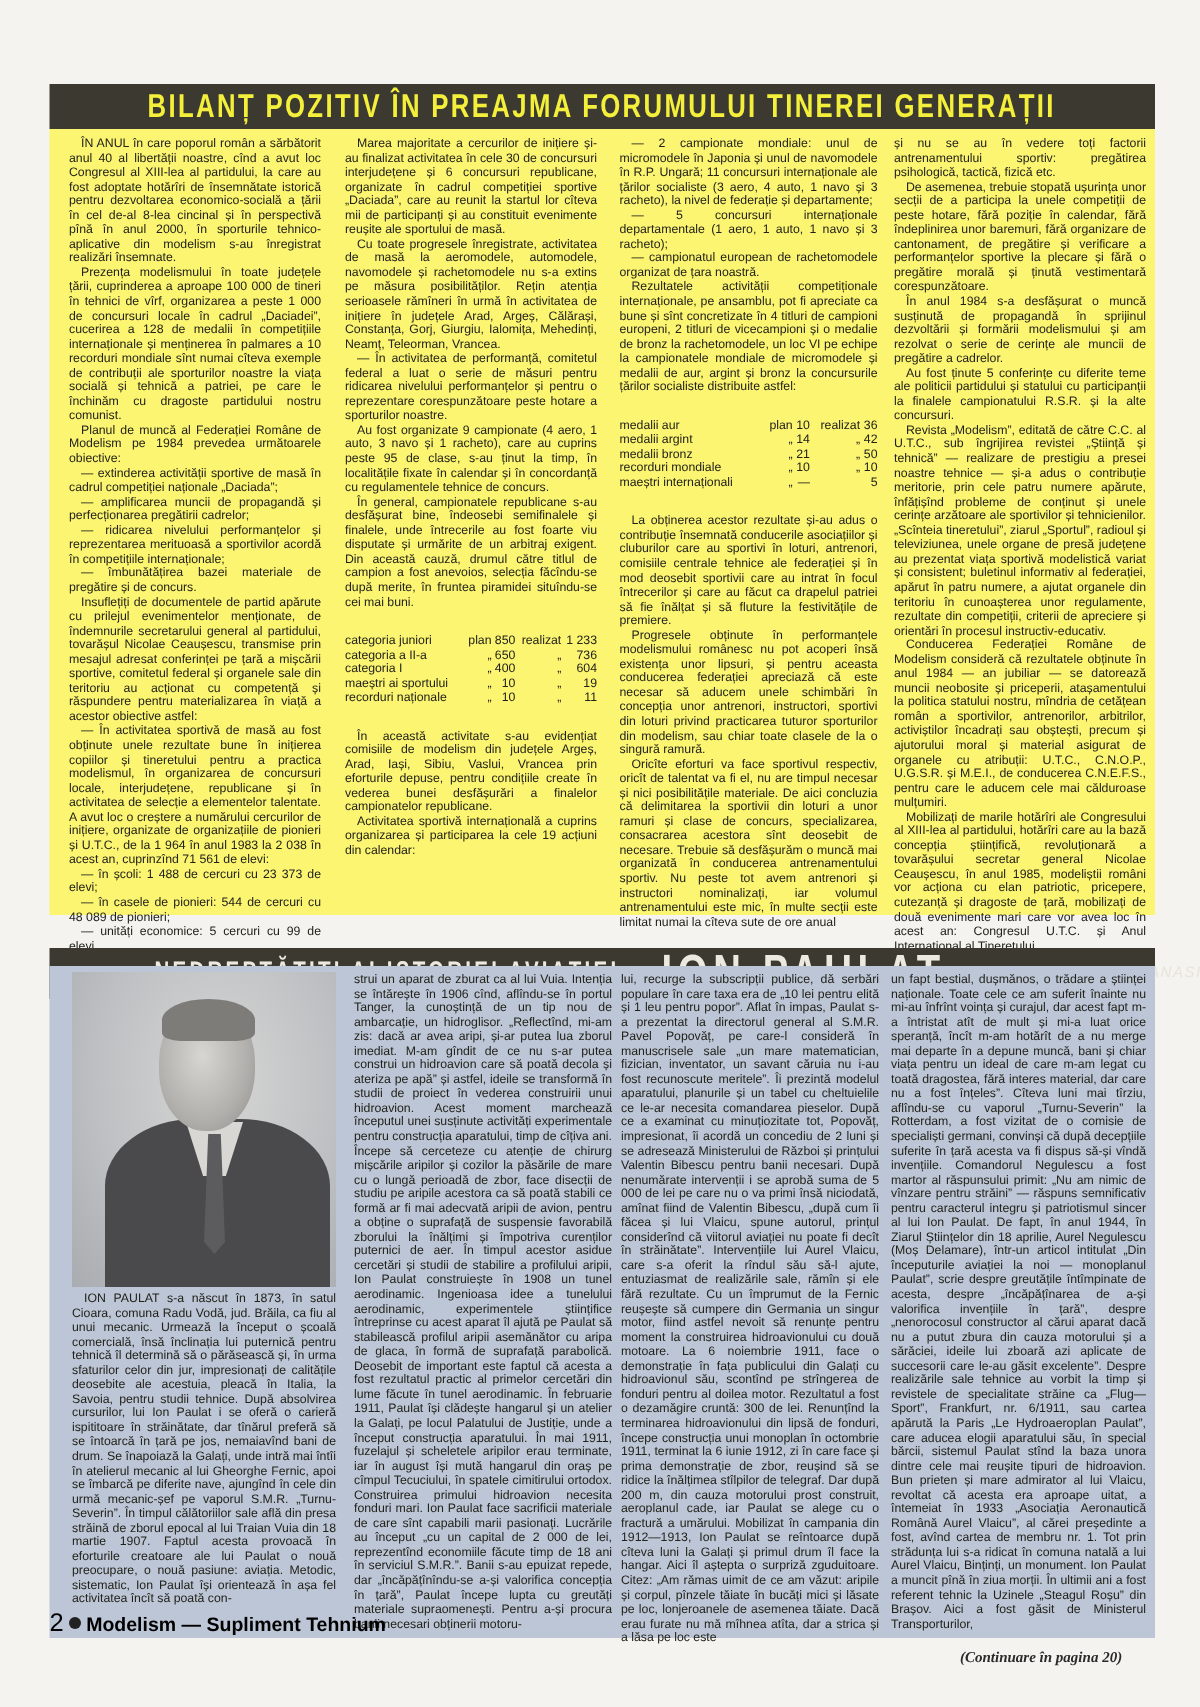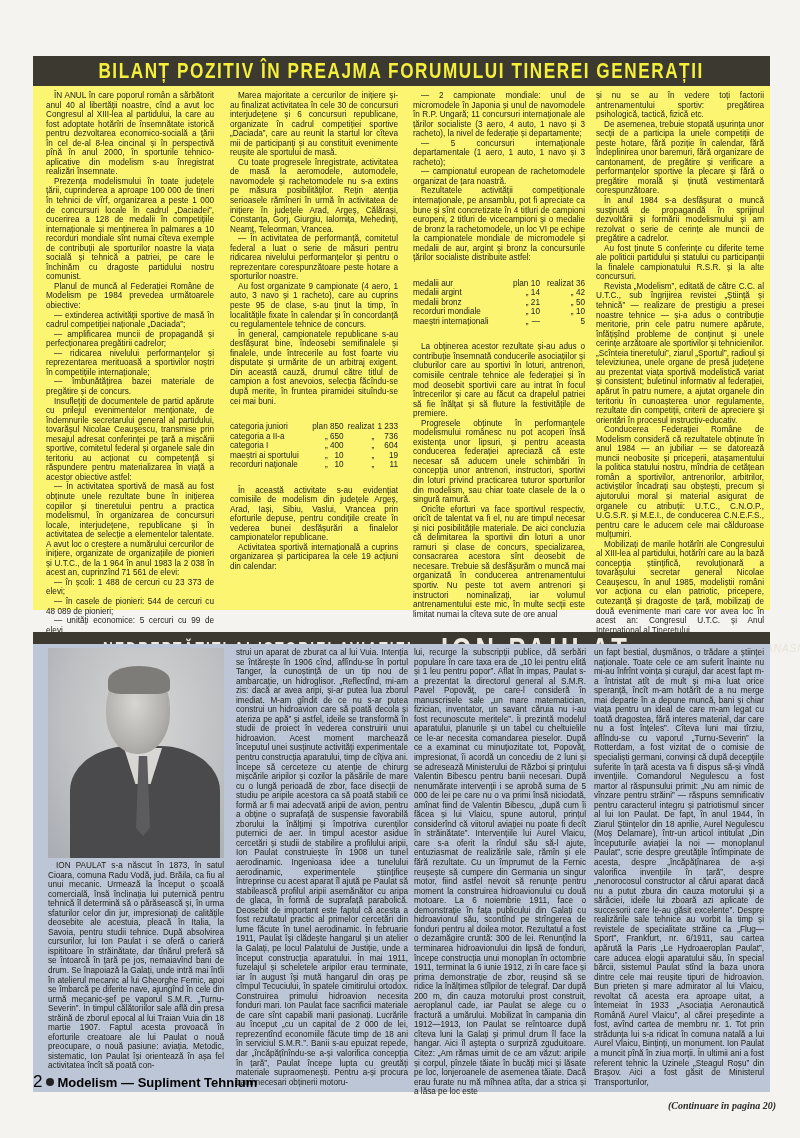--- a/index.html
+++ b/index.html
@@ -25,40 +25,40 @@
   .photo{position:absolute;left:48px;top:648px;width:176px;height:210px;background:linear-gradient(180deg,#c9cbce 0%,#b4b7bb 100%);}
   .photo .bg{position:absolute;left:0;top:0;right:0;bottom:0;background:radial-gradient(ellipse at 55% 35%,#d6d6d4 0%,#bdbfc2 60%,#a9acb0 100%);}
   .head{position:absolute;left:58px;top:22px;width:64px;height:84px;border-radius:45% 45% 48% 48%;background:radial-gradient(ellipse at 45% 40%,#d8d6d2 0%,#b2b0ac 60%,#8f8d89 100%);}
   .hair{position:absolute;left:60px;top:18px;width:62px;height:28px;border-radius:50% 50% 20% 20%;background:#7e7c78;}
   .suit{position:absolute;left:22px;top:98px;width:150px;height:112px;border-radius:40% 40% 0 0;background:#4a4a4c;}
   .collar{position:absolute;left:76px;top:100px;width:38px;height:36px;background:#d9d7d3;clip-path:polygon(0 0,100% 0,70% 100%,30% 100%);}
   .tie{position:absolute;left:88px;top:108px;width:14px;height:80px;background:#5c5b5d;clip-path:polygon(20% 0,80% 0,100% 90%,50% 100%,0 90%);}
   .footer{position:absolute;left:33px;top:1072px;font-size:13px;font-weight:bold;color:#000000;white-space:nowrap;}
   .footer .num{font-size:17px;font-weight:normal;margin-right:2px;}
   .footer .dot{display:inline-block;width:8px;height:8px;border-radius:50%;background:#222;margin:0 3px 1px 2px;}
-  .cont{position:absolute;left:640px;top:1100px;font-family:"Liberation Serif",serif;font-style:italic;font-weight:bold;font-size:10px;color:#2a2a2a;white-space:nowrap;margin-left:28px;}
+  .cont{position:absolute;left:640px;top:1100px;font-family:"Liberation Serif",serif;font-style:italic;font-weight:bold;font-size:10px;color:#2a2a2a;white-space:nowrap;}
 </style>
 </head>
 <body>
 
 <div class="page">
 
   <div class="banner banner1">
     <span class="btxt">BILANȚ POZITIV ÎN PREAJMA FORUMULUI TINEREI GENERAȚII</span>
   </div>
 
   <div class="yellow"></div>
 
   <div class="col" style="left:46px;top:91px;width:168px;">
     <p>ÎN ANUL în care poporul român a sărbătorit anul 40 al libertății noastre, cînd a avut loc Congresul al XIII-lea al partidului, la care au fost adoptate hotărîri de însemnătate istorică pentru dezvoltarea economico-socială a țării în cel de-al 8-lea cincinal și în perspectivă pînă în anul 2000, în sporturile tehnico-aplicative din modelism s-au înregistrat realizări însemnate.</p>
     <p>Prezența modelismului în toate județele țării, cuprinderea a aproape 100 000 de tineri în tehnici de vîrf, organizarea a peste 1 000 de concursuri locale în cadrul „Daciadei”, cucerirea a 128 de medalii în competițiile internaționale și menținerea în palmares a 10 recorduri mondiale sînt numai cîteva exemple de contribuții ale sporturilor noastre la viața socială și tehnică a patriei, pe care le închinăm cu dragoste partidului nostru comunist.</p>
     <p>Planul de muncă al Federației Române de Modelism pe 1984 prevedea următoarele obiective:</p>
     <p>— extinderea activității sportive de masă în cadrul competiției naționale „Daciada”;</p>
     <p>— amplificarea muncii de propagandă și perfecționarea pregătirii cadrelor;</p>
-    <p>— ridicarea nivelului performanțelor și reprezentarea merituoasă a sportivilor noștri în competițiile internaționale;</p>
+    <p>— ridicarea nivelului performanțelor și reprezentarea merituoasă a sportivilor acordă în competițiile internaționale;</p>
     <p>— îmbunătățirea bazei materiale de pregătire și de concurs.</p>
     <p>Insuflețiți de documentele de partid apărute cu prilejul evenimentelor menționate, de îndemnurile secretarului general al partidului, tovarășul Nicolae Ceaușescu, transmise prin mesajul adresat conferinței pe țară a mișcării sportive, comitetul federal și organele sale din teritoriu au acționat cu competență și răspundere pentru materializarea în viață a acestor obiective astfel:</p>
     <p>— În activitatea sportivă de masă au fost obținute unele rezultate bune în inițierea copiilor și tineretului pentru a practica modelismul, în organizarea de concursuri locale, interjudețene, republicane și în activitatea de selecție a elementelor talentate. A avut loc o creștere a numărului cercurilor de inițiere, organizate de organizațiile de pionieri și U.T.C., de la 1 964 în anul 1983 la 2 038 în acest an, cuprinzînd 71 561 de elevi:</p>
     <p>— în școli: 1 488 de cercuri cu 23 373 de elevi;</p>
     <p>— în casele de pionieri: 544 de cercuri cu 48 089 de pionieri;</p>
     <p>— unități economice: 5 cercuri cu 99 de elevi.</p>
   </div>
 
   <div class="col" style="left:230px;top:91px;width:168px;">
     <p>Marea majoritate a cercurilor de inițiere și-au finalizat activitatea în cele 30 de concursuri interjudețene și 6 concursuri republicane, organizate în cadrul competiției sportive „Daciada”, care au reunit la startul lor cîteva mii de participanți și au constituit evenimente reușite ale sportului de masă.</p>

